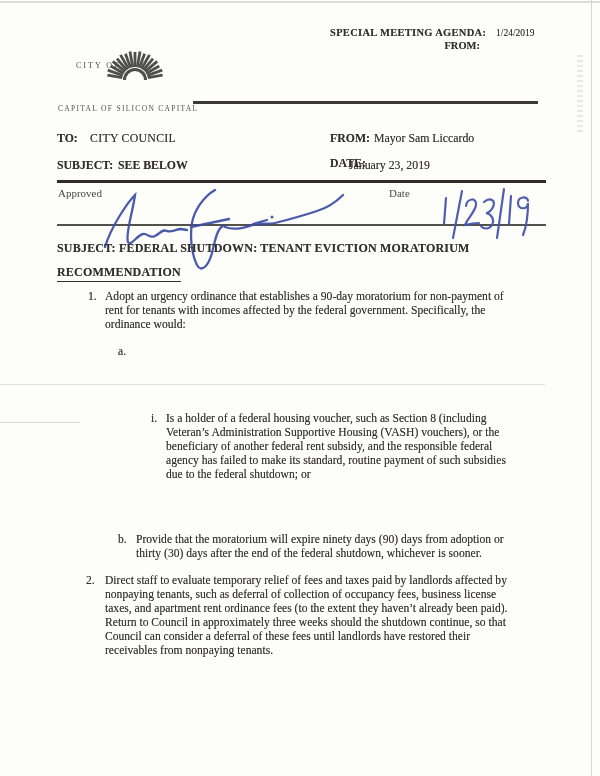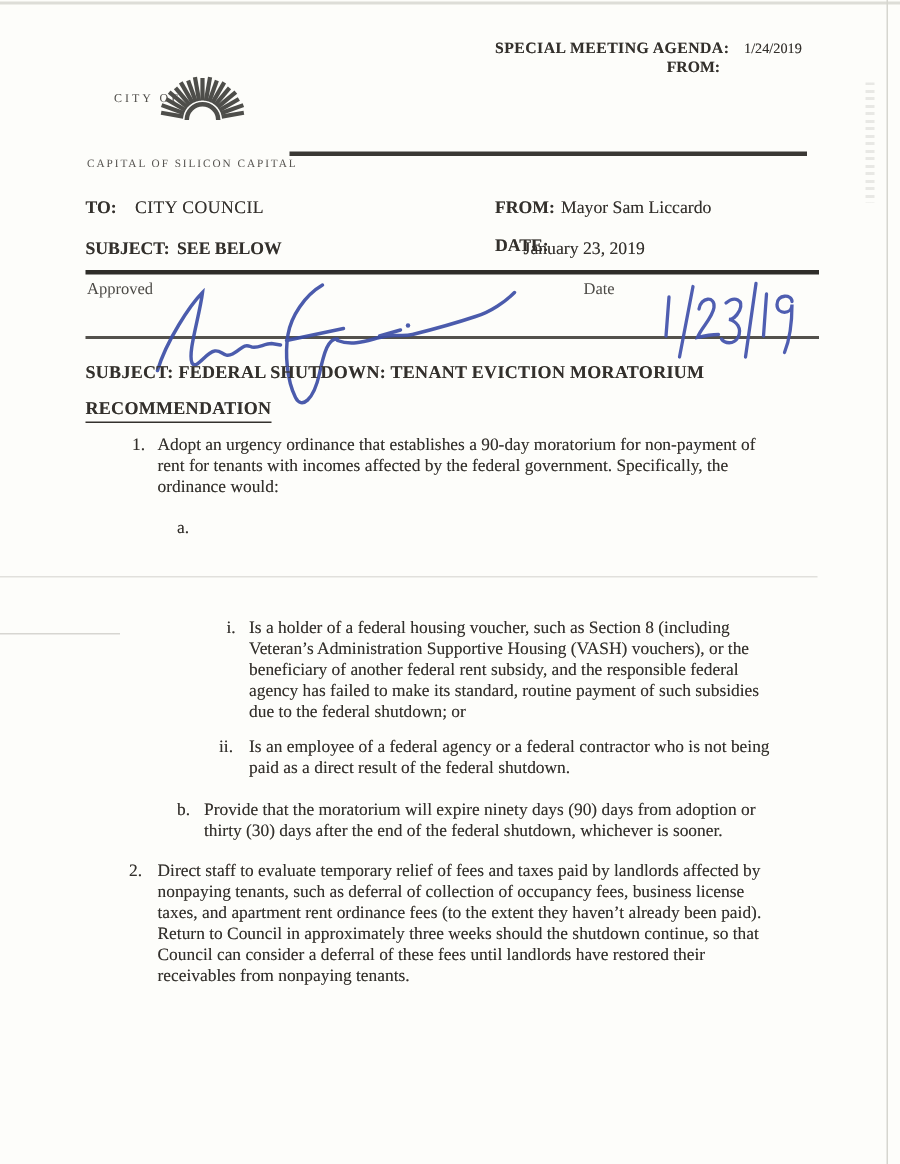--- a/index.html
+++ b/index.html
@@ -183,25 +183,20 @@
     <span class="marker">a.</span>
   </div>
   <div class="abs ink para pi">
     <span class="marker">i.</span>
     <span class="ptext">Is a holder of a federal housing voucher, such as Section 8 (including
 Veteran’s Administration Supportive Housing (VASH) vouchers), or the
 beneficiary of another federal rent subsidy, and the responsible federal
 agency has failed to make its standard, routine payment of such subsidies
 due to the federal shutdown; or</span>
   </div>
-  <div class="abs ink para pii">
-    <span class="marker">ii.</span>
-    <span class="ptext">Is an employee of a federal agency or a federal contractor who is not being
-paid as a direct result of the federal shutdown.</span>
-  </div>
   <div class="abs ink para pb">
     <span class="marker">b.</span>
     <span class="ptext">Provide that the moratorium will expire ninety days (90) days from adoption or
 thirty (30) days after the end of the federal shutdown, whichever is sooner.</span>
   </div>
   <div class="abs ink para p2">
     <span class="marker">2.</span>
     <span class="ptext">Direct staff to evaluate temporary relief of fees and taxes paid by landlords affected by
 nonpaying tenants, such as deferral of collection of occupancy fees, business license
 taxes, and apartment rent ordinance fees (to the extent they haven’t already been paid).

